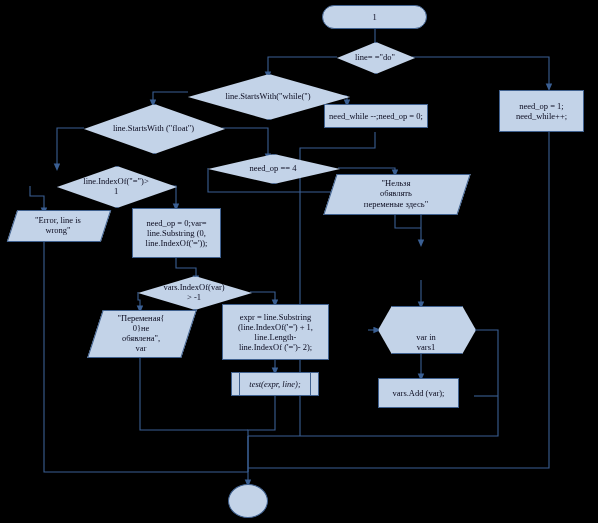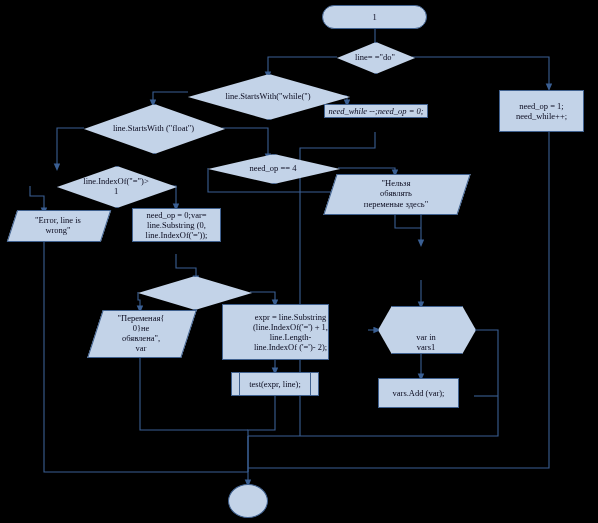--- a/index.html
+++ b/index.html
@@ -162,21 +162,21 @@
   <div class="node dec" style="left:188px;top:74px;width:160px;height:44px;">
     <span class="decshape"></span>
     <span class="dectext">line.StartsWith("while(")</span>
   </div>
 
   <div class="node dec" style="left:84px;top:104px;width:139px;height:48px;">
     <span class="decshape"></span>
     <span class="dectext">line.StartsWith ("float")</span>
   </div>
 
-  <div class="node proc" style="left:324px;top:104px;width:104px;height:14px;font-style:italic;">
+  <div class="node proc" style="left:324px;top:104px;width:104px;height:24px;">
     <span>need_while --;need_op = 0;</span>
   </div>
 
   <div class="node proc" style="left:499px;top:90px;width:85px;height:42px;">
     <span>need_op =  1;
 need_while++;</span>
   </div>
 
   <div class="node dec" style="left:208px;top:154px;width:130px;height:28px;">
     <span class="decshape"></span>
@@ -188,54 +188,56 @@
     <span class="dectext">line.IndexOf("=")&gt;
 1</span>
   </div>
 
   <div class="node io" style="left:12px;top:210px;width:92px;height:30px;">
     <span class="ioshape"></span>
     <span class="iotext">"Error, line is
 wrong"</span>
   </div>
 
-  <div class="node proc" style="left:132px;top:208px;width:89px;height:34px;">
+  <div class="node proc" style="left:132px;top:208px;width:89px;height:50px;">
     <span>need_op = 0;var=
 line.Substring (0,
 line.IndexOf('='));</span>
   </div>
 
   <div class="node io" style="left:330px;top:174px;width:132px;height:39px;">
     <span class="ioshape"></span>
     <span class="iotext">"Нельзя
 обявлять
 переменые здесь"</span>
   </div>
 
 
   <div class="node dec" style="left:138px;top:276px;width:112px;height:32px;">
     <span class="decshape"></span>
+    <span class="dectext">vars.IndexOf(var)
+&gt; -1</span>
   </div>
 
   <div class="node io" style="left:95px;top:310px;width:92px;height:46px;">
     <span class="ioshape"></span>
     <span class="iotext">"Переменая{
 0}не
 обявлена",
 var</span>
   </div>
 
-  <div class="node proc" style="left:222px;top:304px;width:107px;height:56px;justify-content:flex-end;">
+  <div class="node proc" style="left:222px;top:304px;width:107px;height:56px;">
     <span>expr = line.Substring
 (line.IndexOf('=') + 1,
 line.Length-
 line.IndexOf ('=')- 2);</span>
   </div>
 
-  <div class="node predef" style="left:231px;top:372px;width:88px;height:24px;">
+  <div class="node predef" style="left:231px;top:372px;width:88px;height:24px;font-style:italic;">
     <span>test(expr, line);</span>
   </div>
 
   <div class="node hex" style="left:378px;top:306px;width:96px;height:46px;align-items:flex-end;">
     <span class="hexshape"></span>
     <span class="hextext">var in
 vars1</span>
   </div>
 
   <div class="node proc" style="left:378px;top:378px;width:81px;height:30px;">

